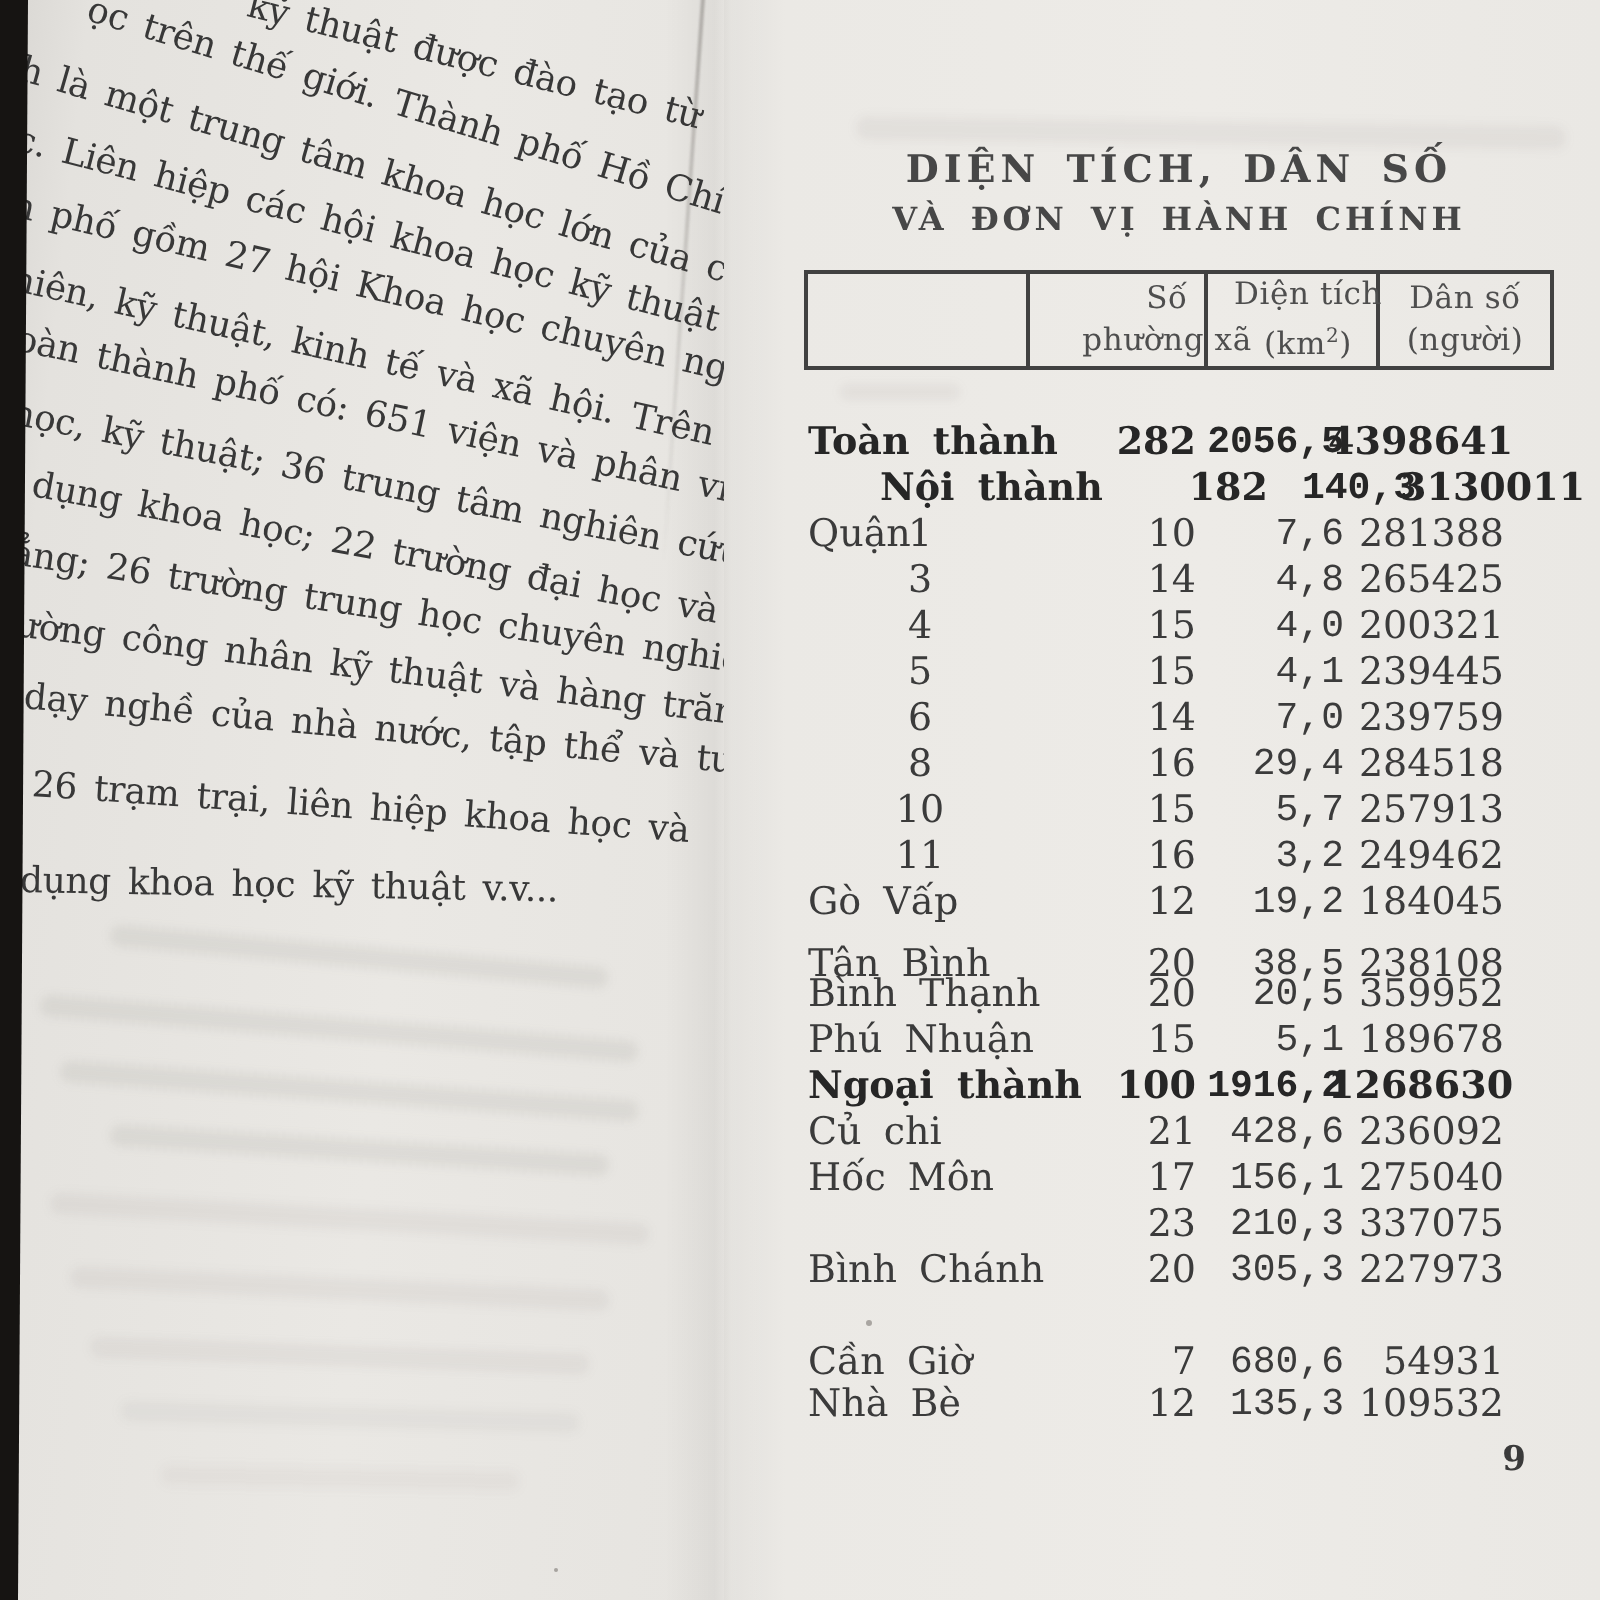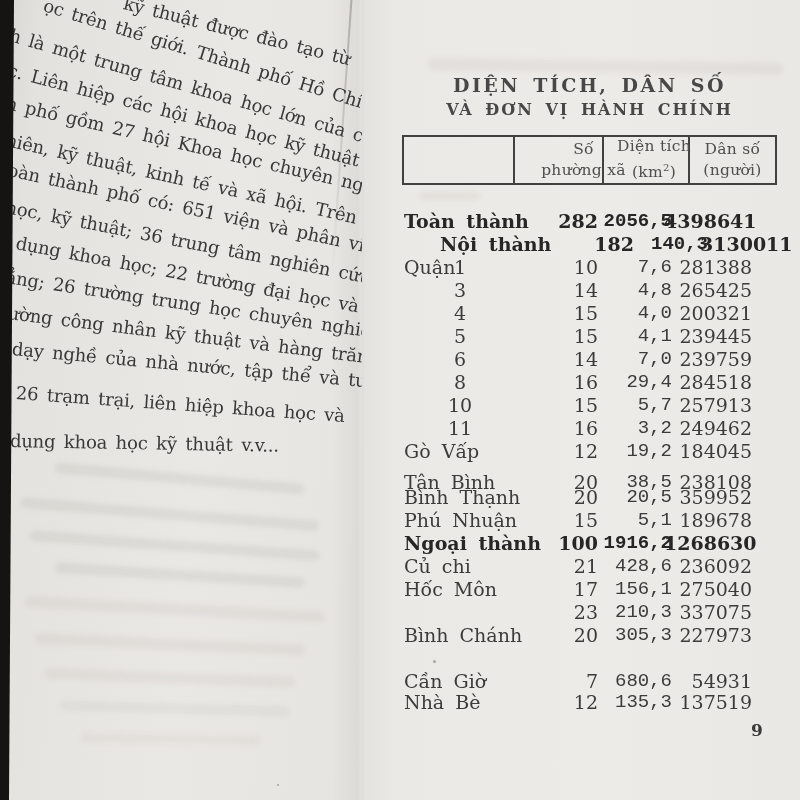--- a/index.html
+++ b/index.html
@@ -302,21 +302,21 @@
         <span class="cell c-sub"></span>
         <span class="cell c-wards">20</span>
         <span class="cell c-area">305,3</span>
         <span class="cell c-pop">227973</span>
       </div>
       <div class="trow" style="top: 648px; margin-top: 44px;">
         <span class="cell c-label">Nhà Bè</span>
         <span class="cell c-sub"></span>
         <span class="cell c-wards">12</span>
         <span class="cell c-area">135,3</span>
-        <span class="cell c-pop">137519</span>
+        <span class="cell c-pop">109532</span>
       </div>
       <div class="trow" style="top: 671px;">
         <span class="cell c-label">Cần Giờ</span>
         <span class="cell c-sub"></span>
         <span class="cell c-wards">7</span>
         <span class="cell c-area">680,6</span>
         <span class="cell c-pop">54931</span>
       </div>
     </div>
 

